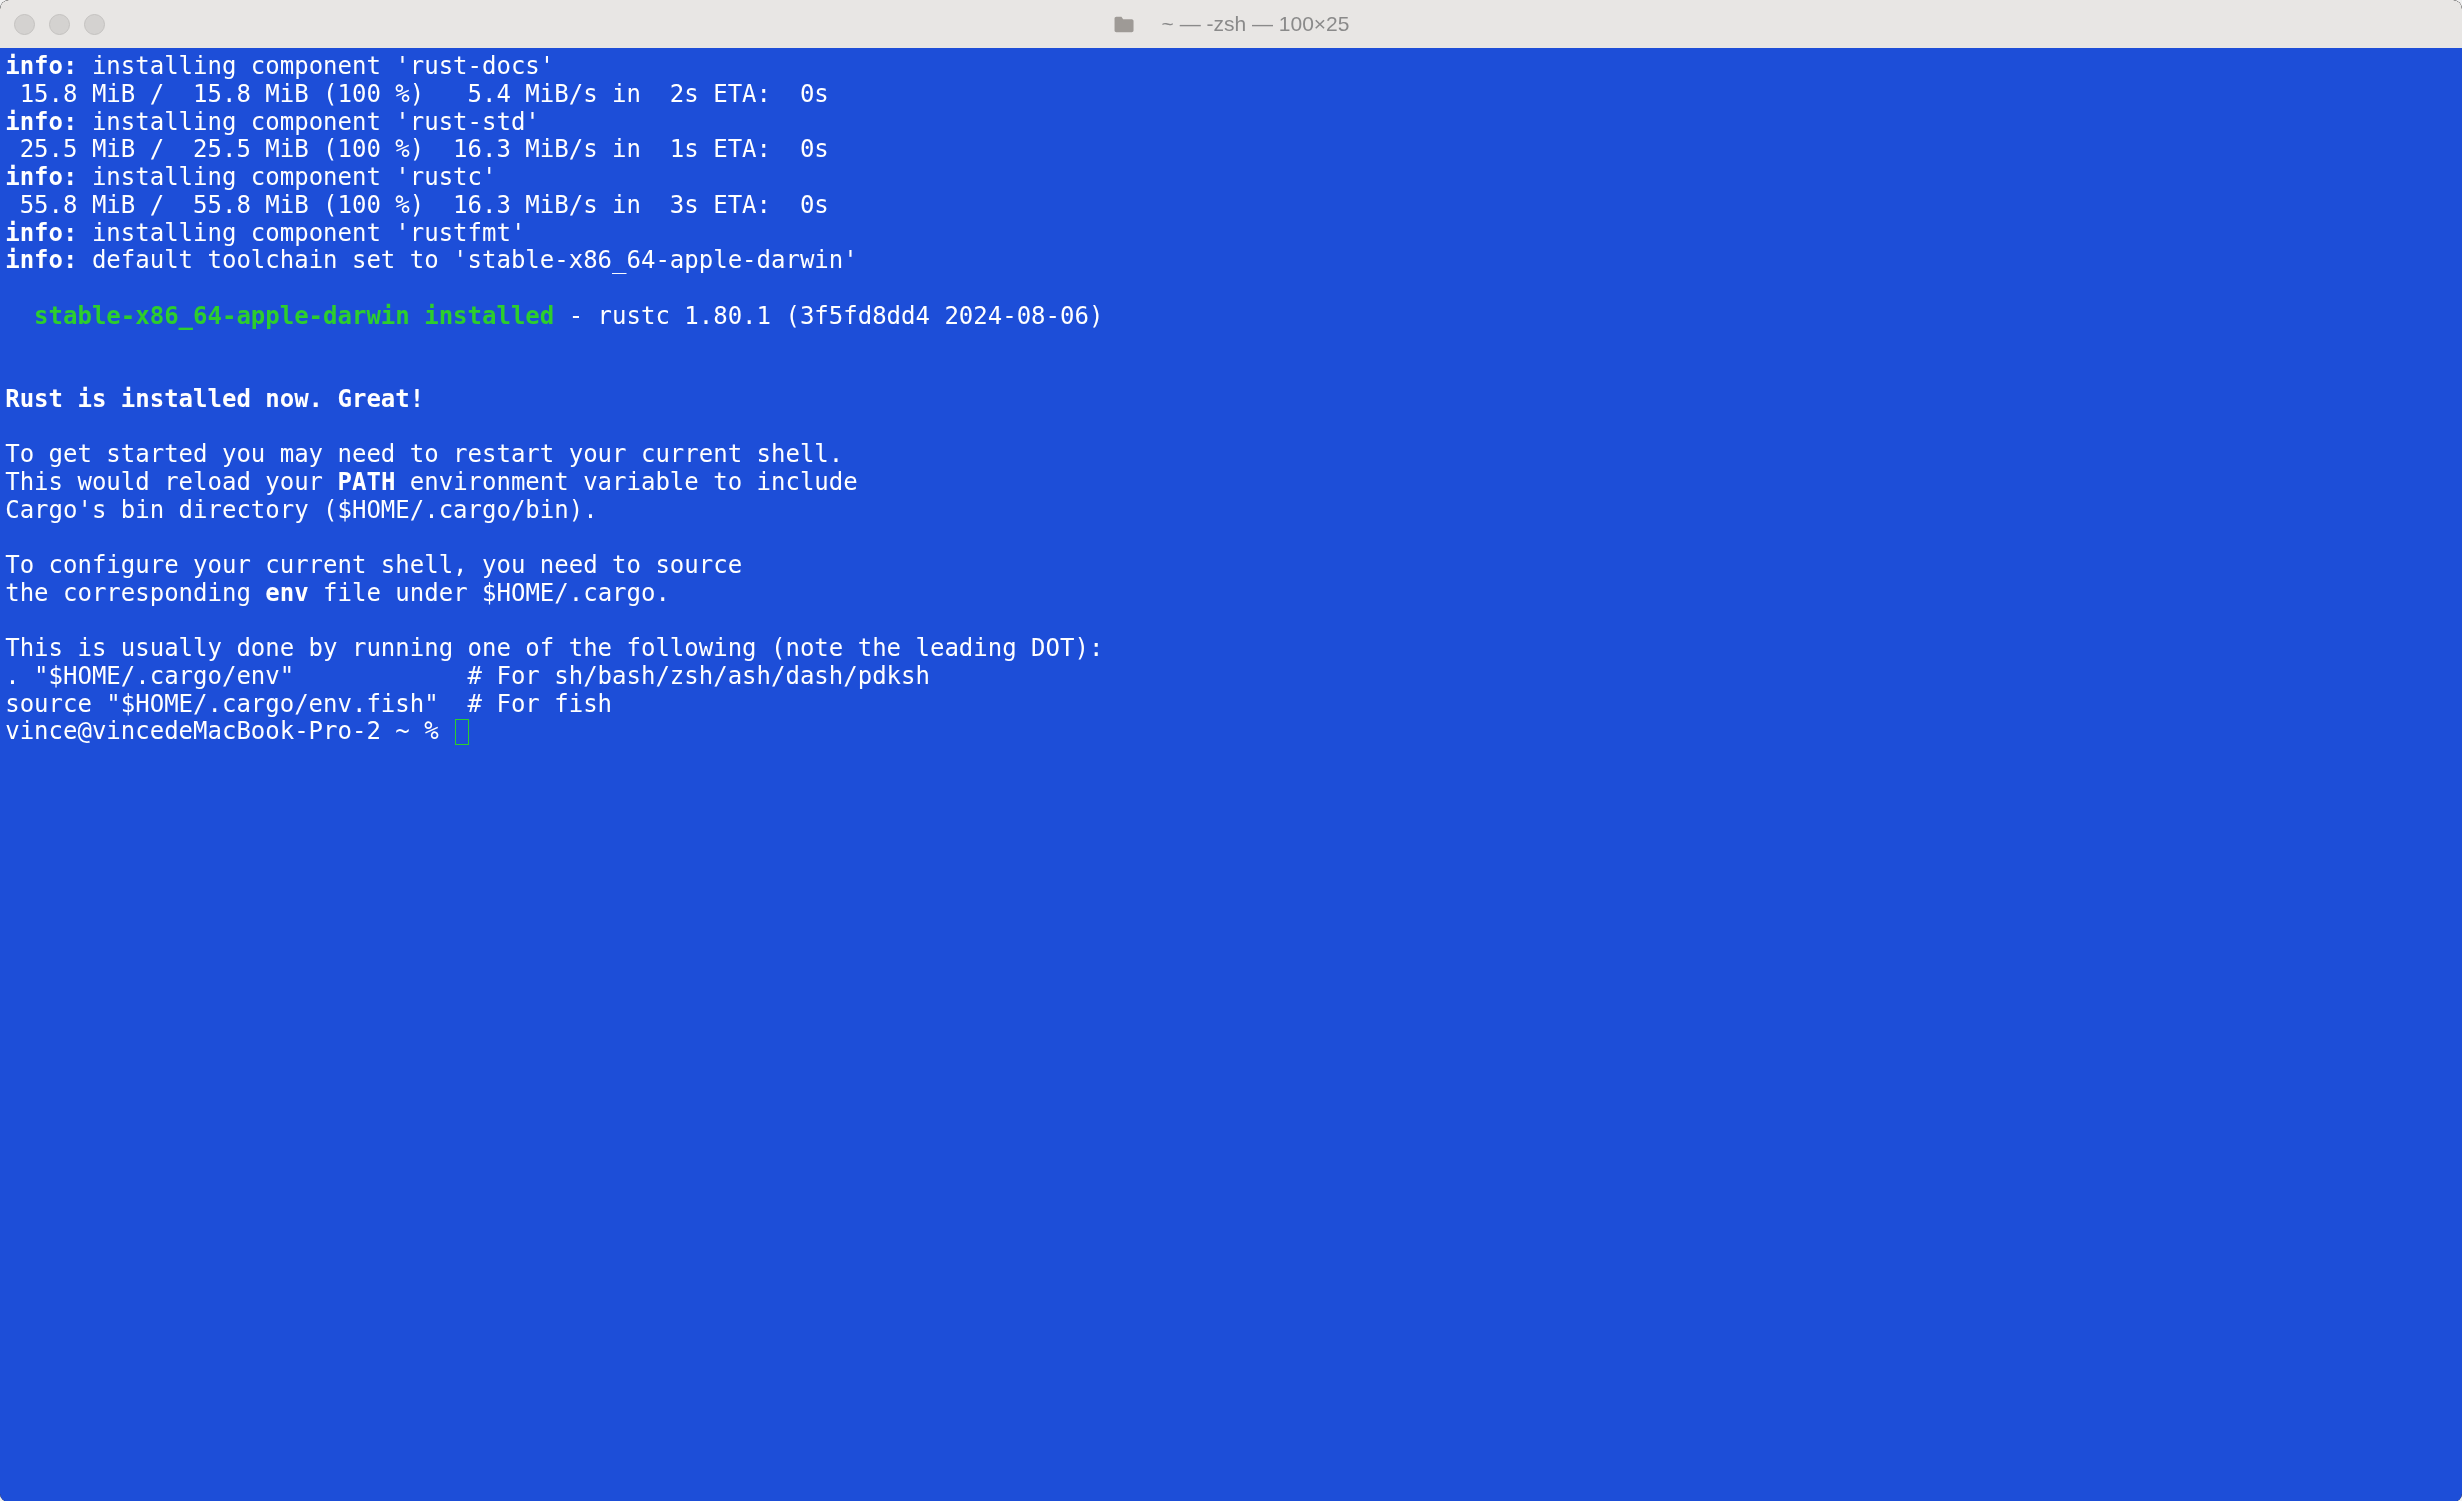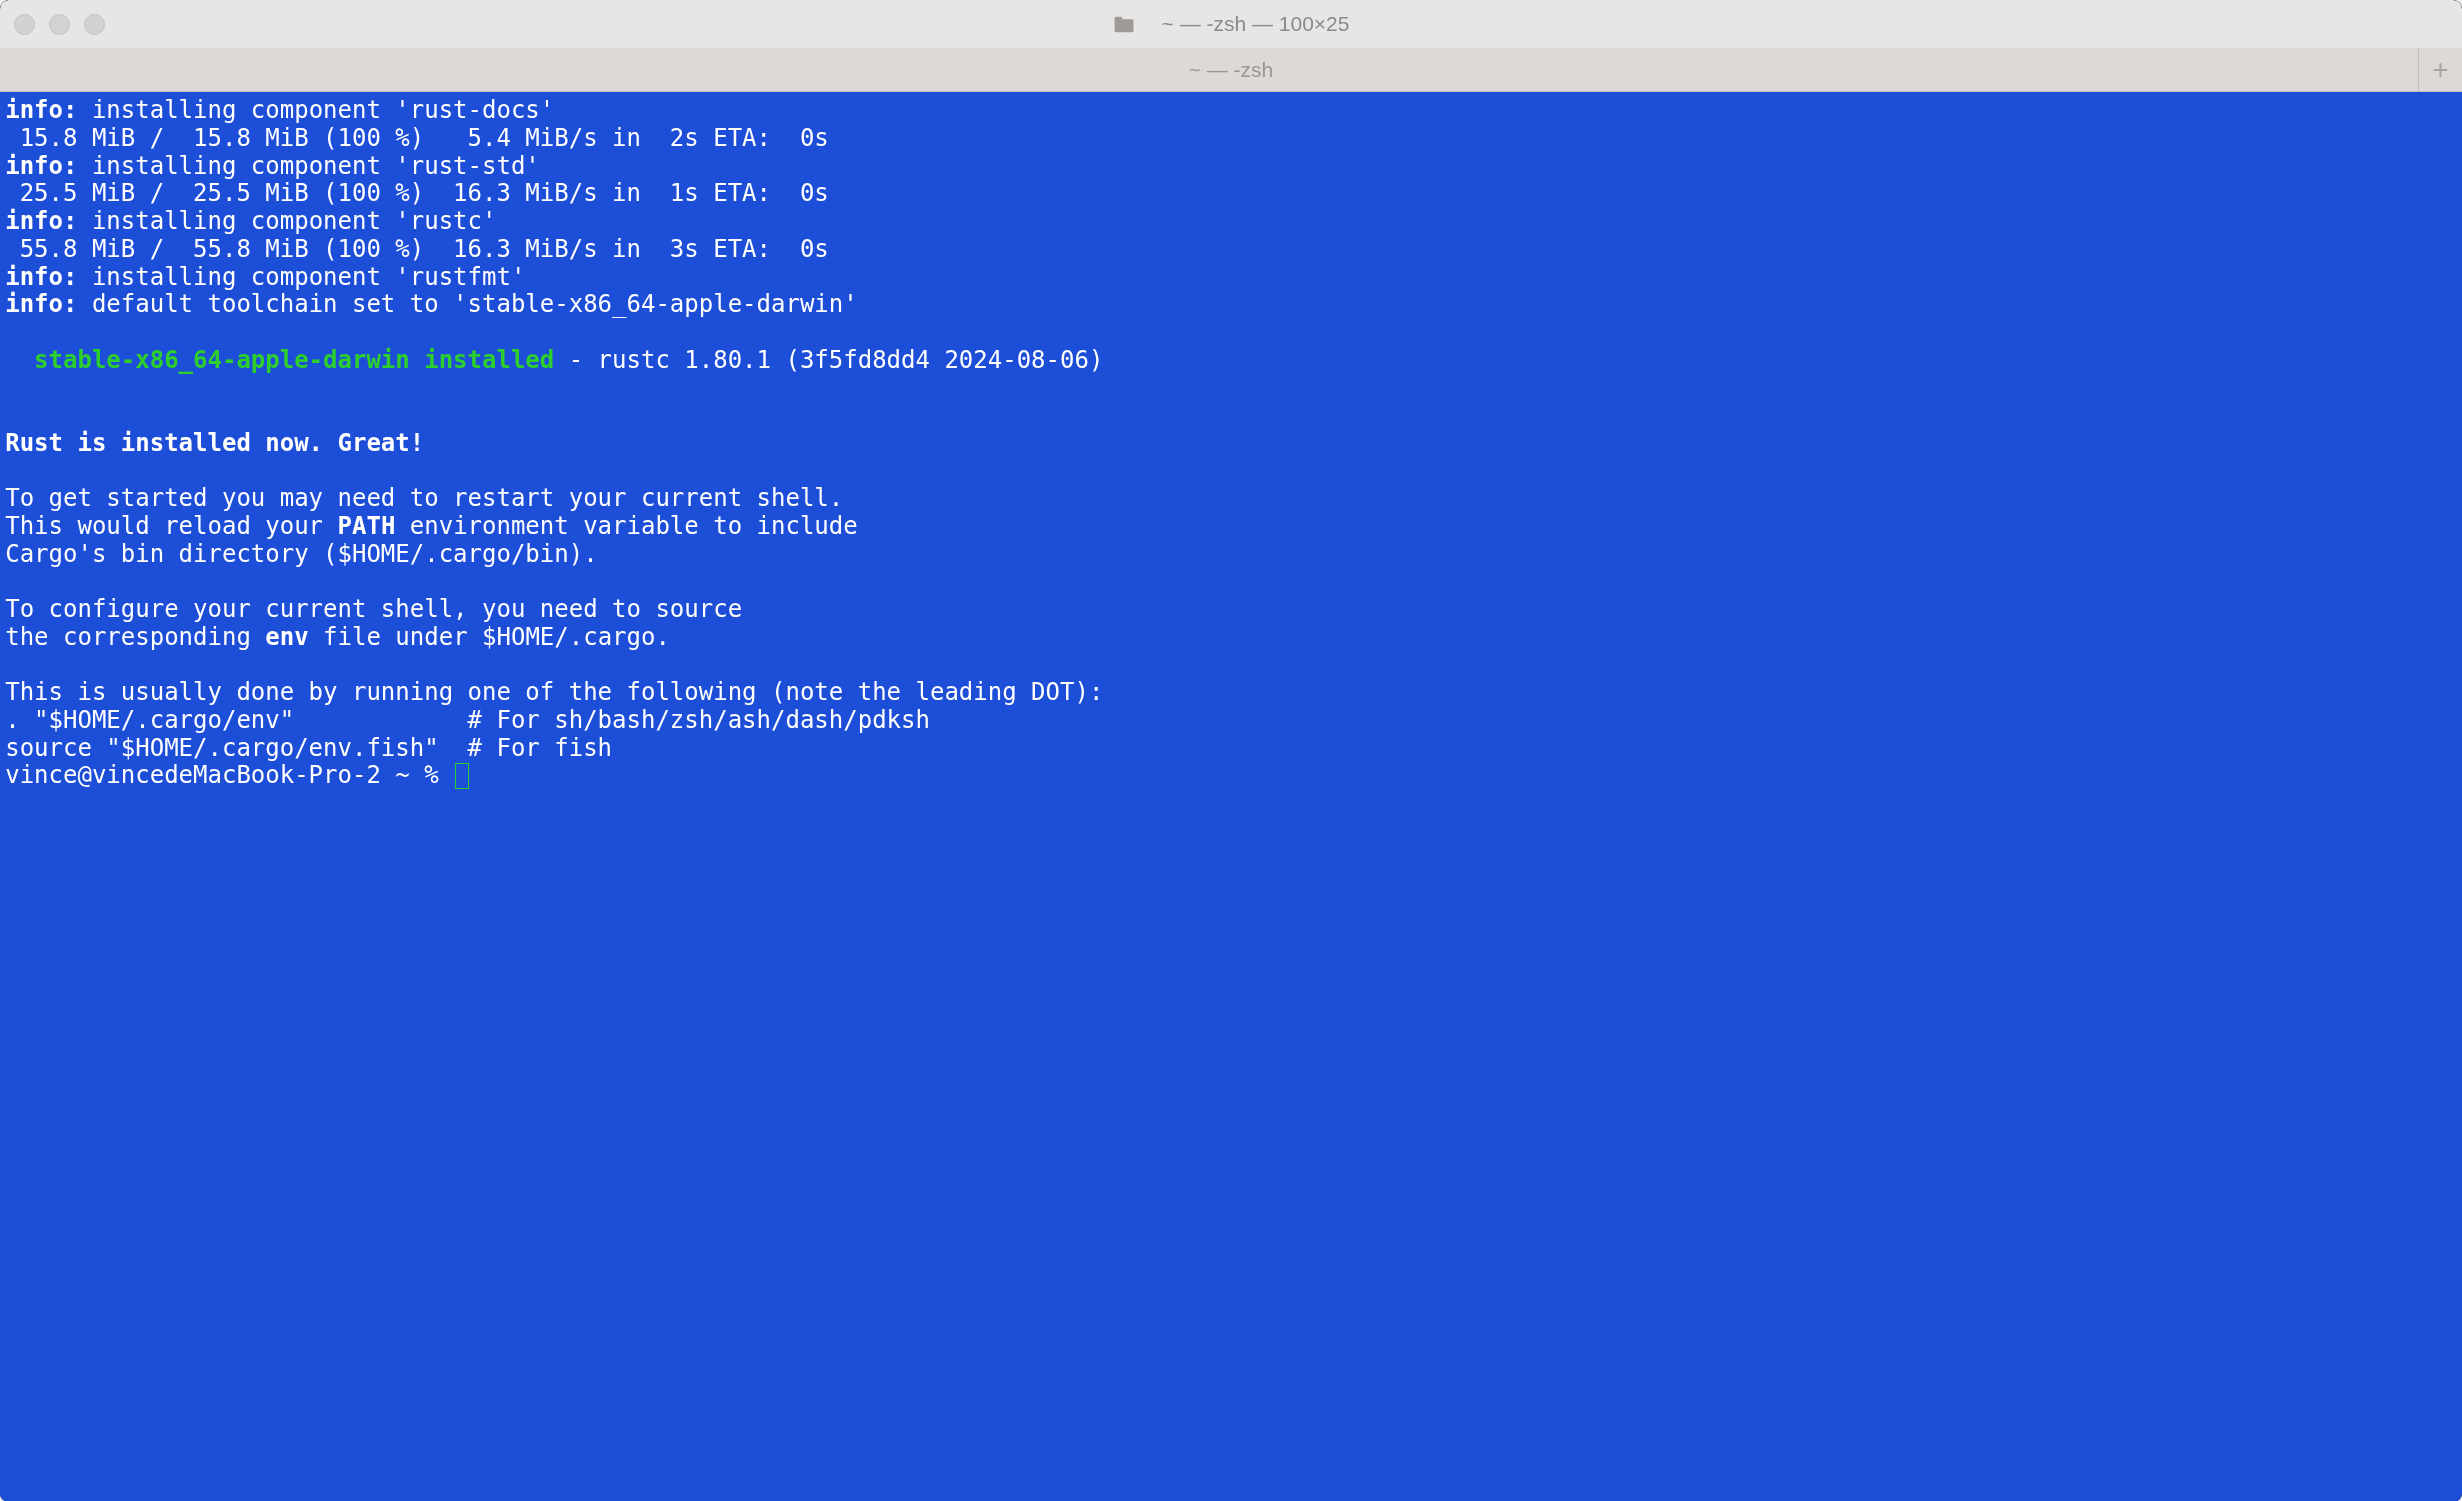--- a/index.html
+++ b/index.html
@@ -133,25 +133,17 @@
     <div class="title-center">
       <span class="folder-icon">
         <svg viewBox="0 0 26 22" width="23" height="19">
           <path d="M2 4 C2 3 3 2 4 2 L10 2 L12 5 L22 5 C23 5 24 6 24 7 L24 18 C24 19 23 20 22 20 L4 20 C3 20 2 19 2 18 Z" fill="#9e9a96"></path>
         </svg>
       </span>
       <span>~ — -zsh — 100×25</span>
     </div>
   </div>
 
-  <div class="tabbar">
-    <div class="tab">
-      <span>~ — -zsh</span>
-    </div>
-    <div class="new-tab-btn">
-      <span>+</span>
-    </div>
-  </div>
 
   <div class="terminal" id="terminal-body"><span class="line"><span class="bold">info:</span><span class=""> installing component 'rust-docs'</span></span><span class="line"><span class=""> 15.8 MiB /  15.8 MiB (100 %)   5.4 MiB/s in  2s ETA:  0s</span></span><span class="line"><span class="bold">info:</span><span class=""> installing component 'rust-std'</span></span><span class="line"><span class=""> 25.5 MiB /  25.5 MiB (100 %)  16.3 MiB/s in  1s ETA:  0s</span></span><span class="line"><span class="bold">info:</span><span class=""> installing component 'rustc'</span></span><span class="line"><span class=""> 55.8 MiB /  55.8 MiB (100 %)  16.3 MiB/s in  3s ETA:  0s</span></span><span class="line"><span class="bold">info:</span><span class=""> installing component 'rustfmt'</span></span><span class="line"><span class="bold">info:</span><span class=""> default toolchain set to 'stable-x86_64-apple-darwin'</span></span><span class="line">&nbsp;</span><span class="line"><span class="bold green">  stable-x86_64-apple-darwin installed</span><span class=""> - rustc 1.80.1 (3f5fd8dd4 2024-08-06)</span></span><span class="line">&nbsp;</span><span class="line">&nbsp;</span><span class="line"><span class="bold">Rust is installed now. Great!</span></span><span class="line">&nbsp;</span><span class="line"><span class="">To get started you may need to restart your current shell.</span></span><span class="line"><span class="">This would reload your </span><span class="bold">PATH</span><span class=""> environment variable to include</span></span><span class="line"><span class="">Cargo's bin directory ($HOME/.cargo/bin).</span></span><span class="line">&nbsp;</span><span class="line"><span class="">To configure your current shell, you need to source</span></span><span class="line"><span class="">the corresponding </span><span class="bold">env</span><span class=""> file under $HOME/.cargo.</span></span><span class="line">&nbsp;</span><span class="line"><span class="">This is usually done by running one of the following (note the leading DOT):</span></span><span class="line"><span class="">. "$HOME/.cargo/env"            # For sh/bash/zsh/ash/dash/pdksh</span></span><span class="line"><span class="">source "$HOME/.cargo/env.fish"  # For fish</span></span><span class="line"><span>vince@vincedeMacBook-Pro-2 ~ % </span><span class="cursor-block"></span></span></div>
 
 </div>
 
 
 </body></html>

